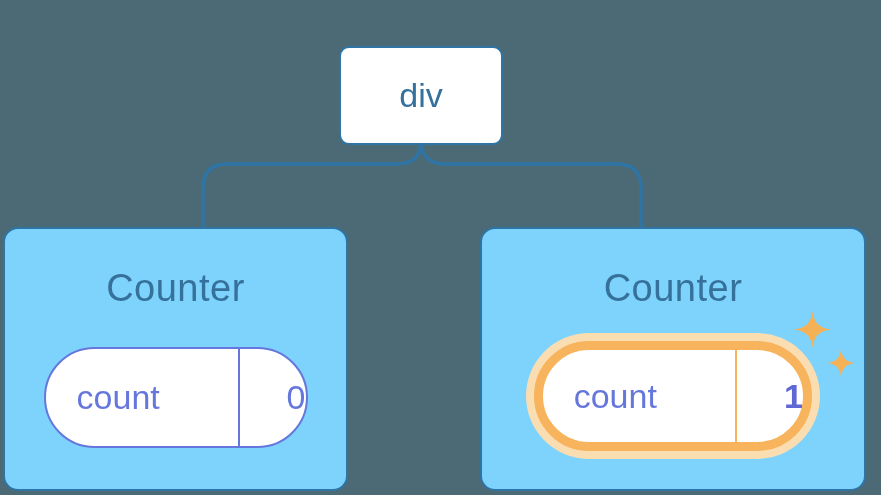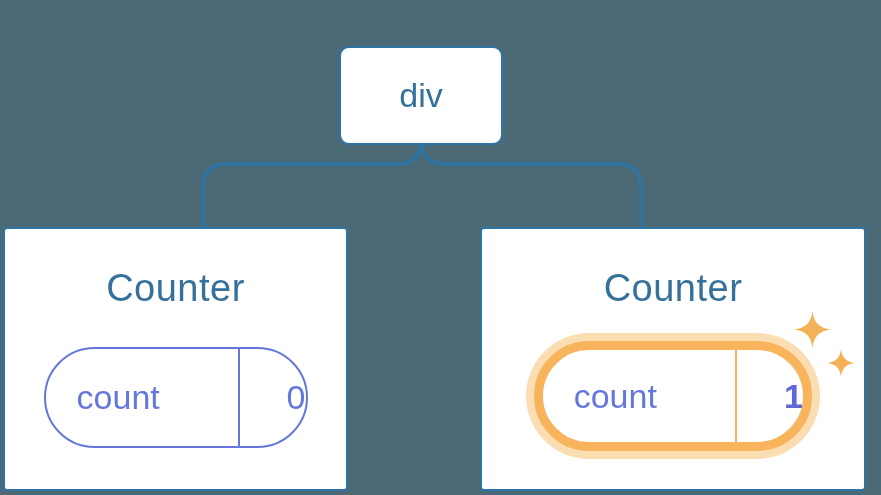--- a/index.html
+++ b/index.html
@@ -18,23 +18,23 @@
     position:absolute;left:339px;top:3px;width:164px;height:99px;
     background:#ffffff;
     border:2.5px solid #2E74A5;
     border-radius:10px;
     box-sizing:border-box;
     display:flex;align-items:center;justify-content:center;
     font-size:34px;color:#35719B;margin-top:43px;
   }
   .card{
     position:absolute;top:227px;height:264px;
-    background:#ffffff;
+    background:#7dd3fc;
     border:2px solid #2E74A5;
-    border-radius:4px;
+    border-radius:15px;
     box-sizing:border-box;
     display:flex;flex-direction:column;align-items:center;
   }
   .card-left{left:3px;width:345px;}
   .card-right{left:480px;width:386px;}
   .card-title{
     margin-top:36px;
     font-size:38px;line-height:46px;
     color:#35719B;
     letter-spacing:0.5px;

